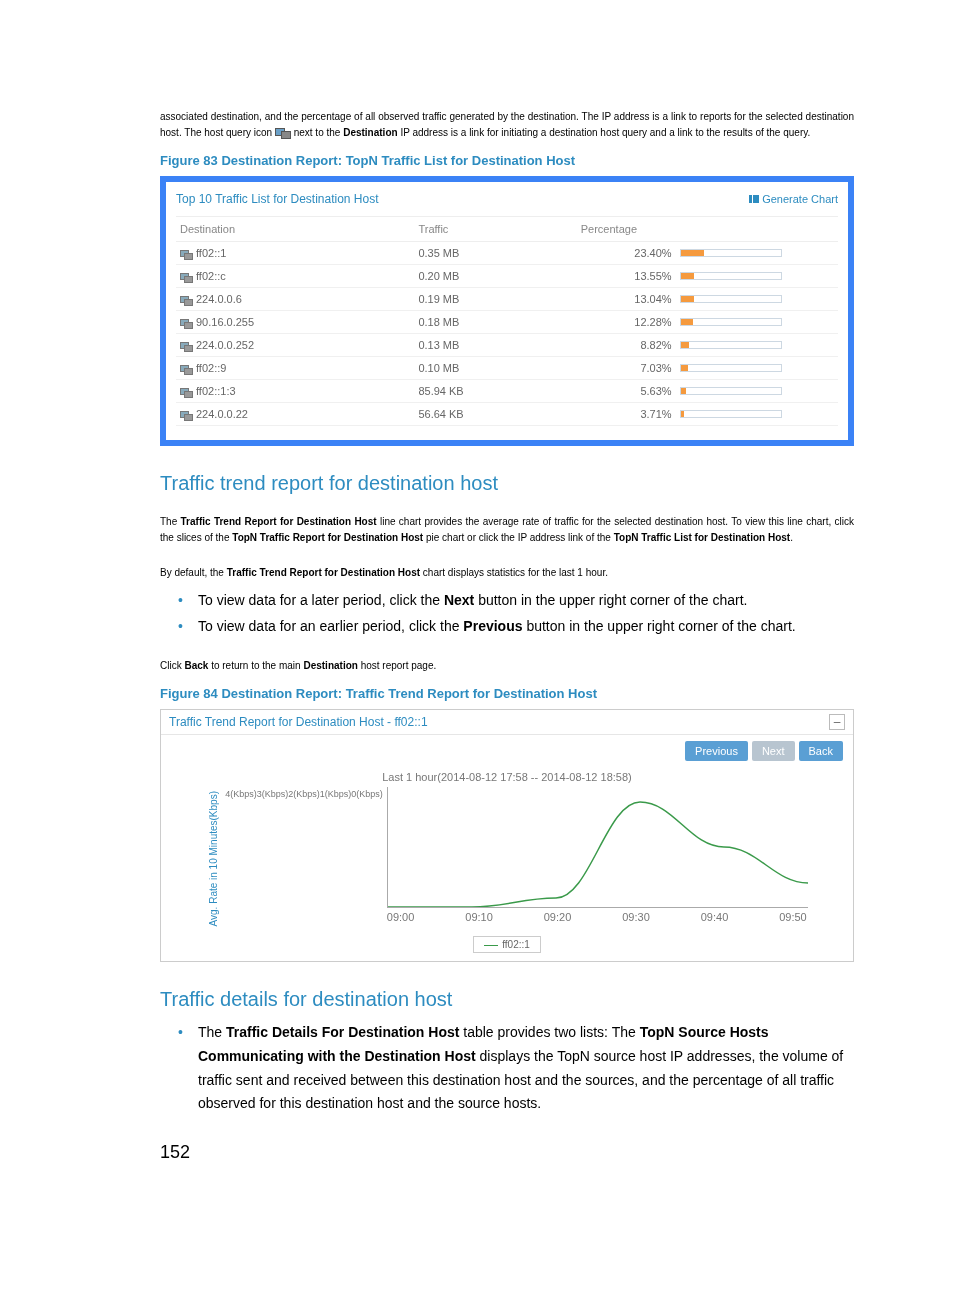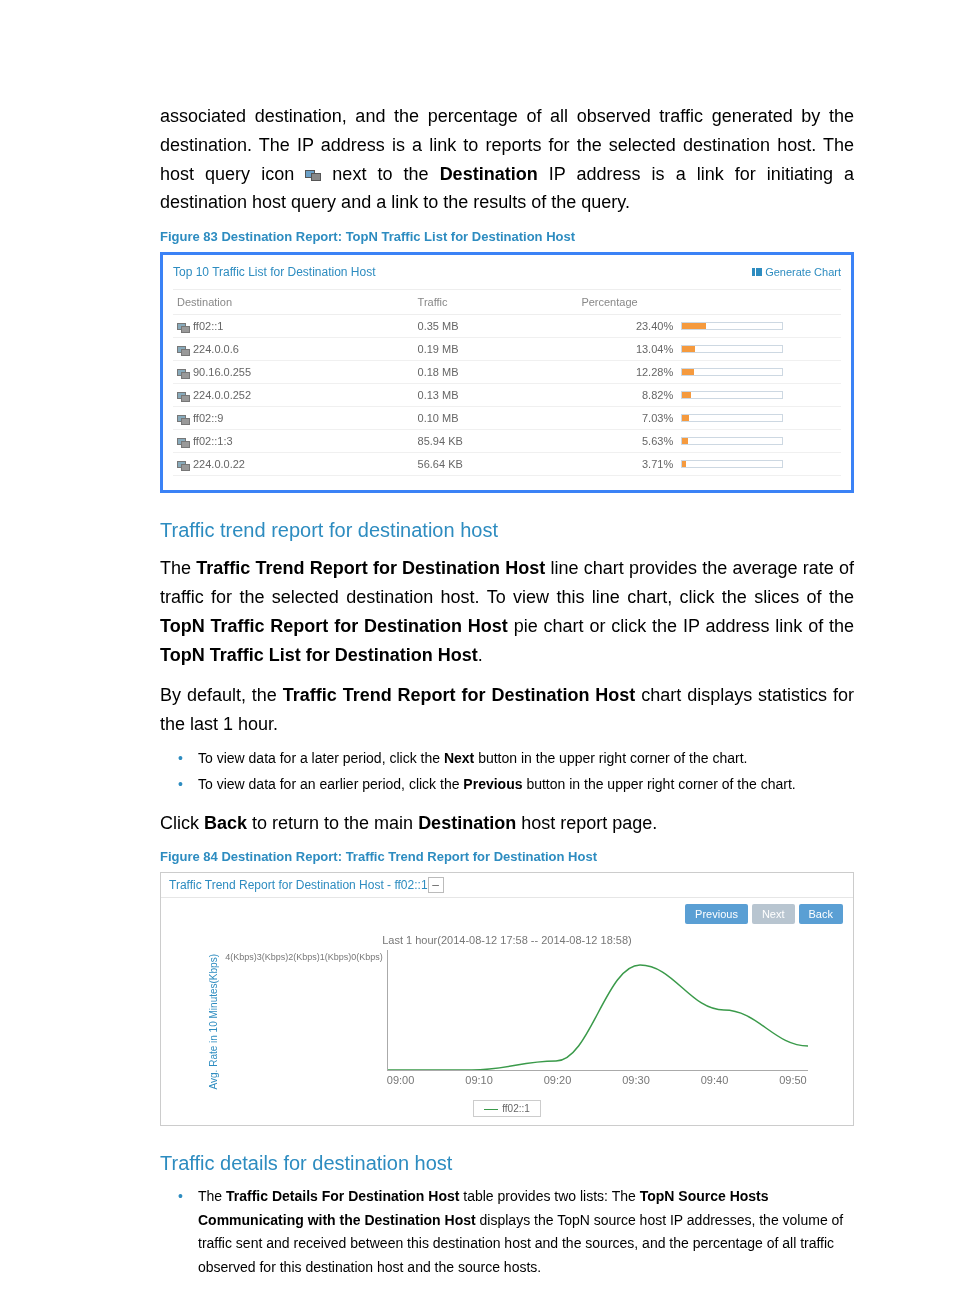--- a/index.html
+++ b/index.html
@@ -7,23 +7,23 @@
     padding: 0;
     background: #fff;
     font-family: Arial, Helvetica, sans-serif;
     color: #000;
     width: 954px;
   }
   .page {
     padding: 90px 100px 40px 160px;
   }
   .body-text {
-    font-size: 18px;
+    font-size: 10px;
     line-height: 1.6;
-    margin: 12px 0 8px 0;
+    margin: 19px 0 8px 0;
     text-align: justify;
   }
   .heading2 {
     color: #2d8cc0;
     font-size: 20px;
     font-weight: 400;
     margin: 26px 0 10px 0;
   }
   .fig-caption {
     color: #2d8cc0;
@@ -41,21 +41,21 @@
     position: absolute;
     width: 8px; height: 6px;
     border: 1px solid #555;
     background: #6aa0c8;
   }
   .inline-icon .sq1 { left: 0; top: 0; }
   .inline-icon .sq2 { left: 6px; top: 3px; background: #888; }
 
   
   .fig83 {
-    border: 3px solid #3b82f6;
+    border: 6px solid #3b82f6;
     padding: 8px 10px 14px 10px;
     font-size: 11px;
     color: #666;
   }
   .fig83-header {
     display: flex;
     justify-content: space-between;
     align-items: center;
     padding: 2px 0 10px 0;
     color: #2d8cc0;
@@ -156,20 +156,21 @@
   }
 
   
   .fig84 {
     border: 1px solid #ccc;
     font-size: 11px;
     color: #666;
   }
   .fig84-titlebar {
     display: flex;
+    justify-content: space-between;
     align-items: center;
     padding: 4px 8px;
     border-bottom: 1px solid #e6e6e6;
     color: #2d8cc0;
     font-size: 12px;
   }
   .collapse-box {
     width: 14px; height: 14px;
     border: 1px solid #bbb;
     display: flex;
@@ -296,20 +297,30 @@
         </tr>
       </thead>
       <tbody id="fig83-body">
           <tr>
             <td class="dest-cell"><span class="hq"><span class="a"></span><span class="b"></span></span><span>ff02::1</span></td>
             <td>0.35 MB</td>
             <td class="pct-cell">23.40%</td>
             <td class="bar-cell">
               <div class="bar-track">
                 <div class="bar-fill" style="width:23.4%"></div>
+              </div>
+            </td>
+          </tr>
+          <tr>
+            <td class="dest-cell"><span class="hq"><span class="a"></span><span class="b"></span></span><span>ff02::c</span></td>
+            <td>0.20 MB</td>
+            <td class="pct-cell">13.55%</td>
+            <td class="bar-cell">
+              <div class="bar-track">
+                <div class="bar-fill" style="width:13.55%"></div>
               </div>
             </td>
           </tr>
           <tr>
             <td class="dest-cell"><span class="hq"><span class="a"></span><span class="b"></span></span><span>224.0.0.6</span></td>
             <td>0.19 MB</td>
             <td class="pct-cell">13.04%</td>
             <td class="bar-cell">
               <div class="bar-track">
                 <div class="bar-fill" style="width:13.04%"></div>

